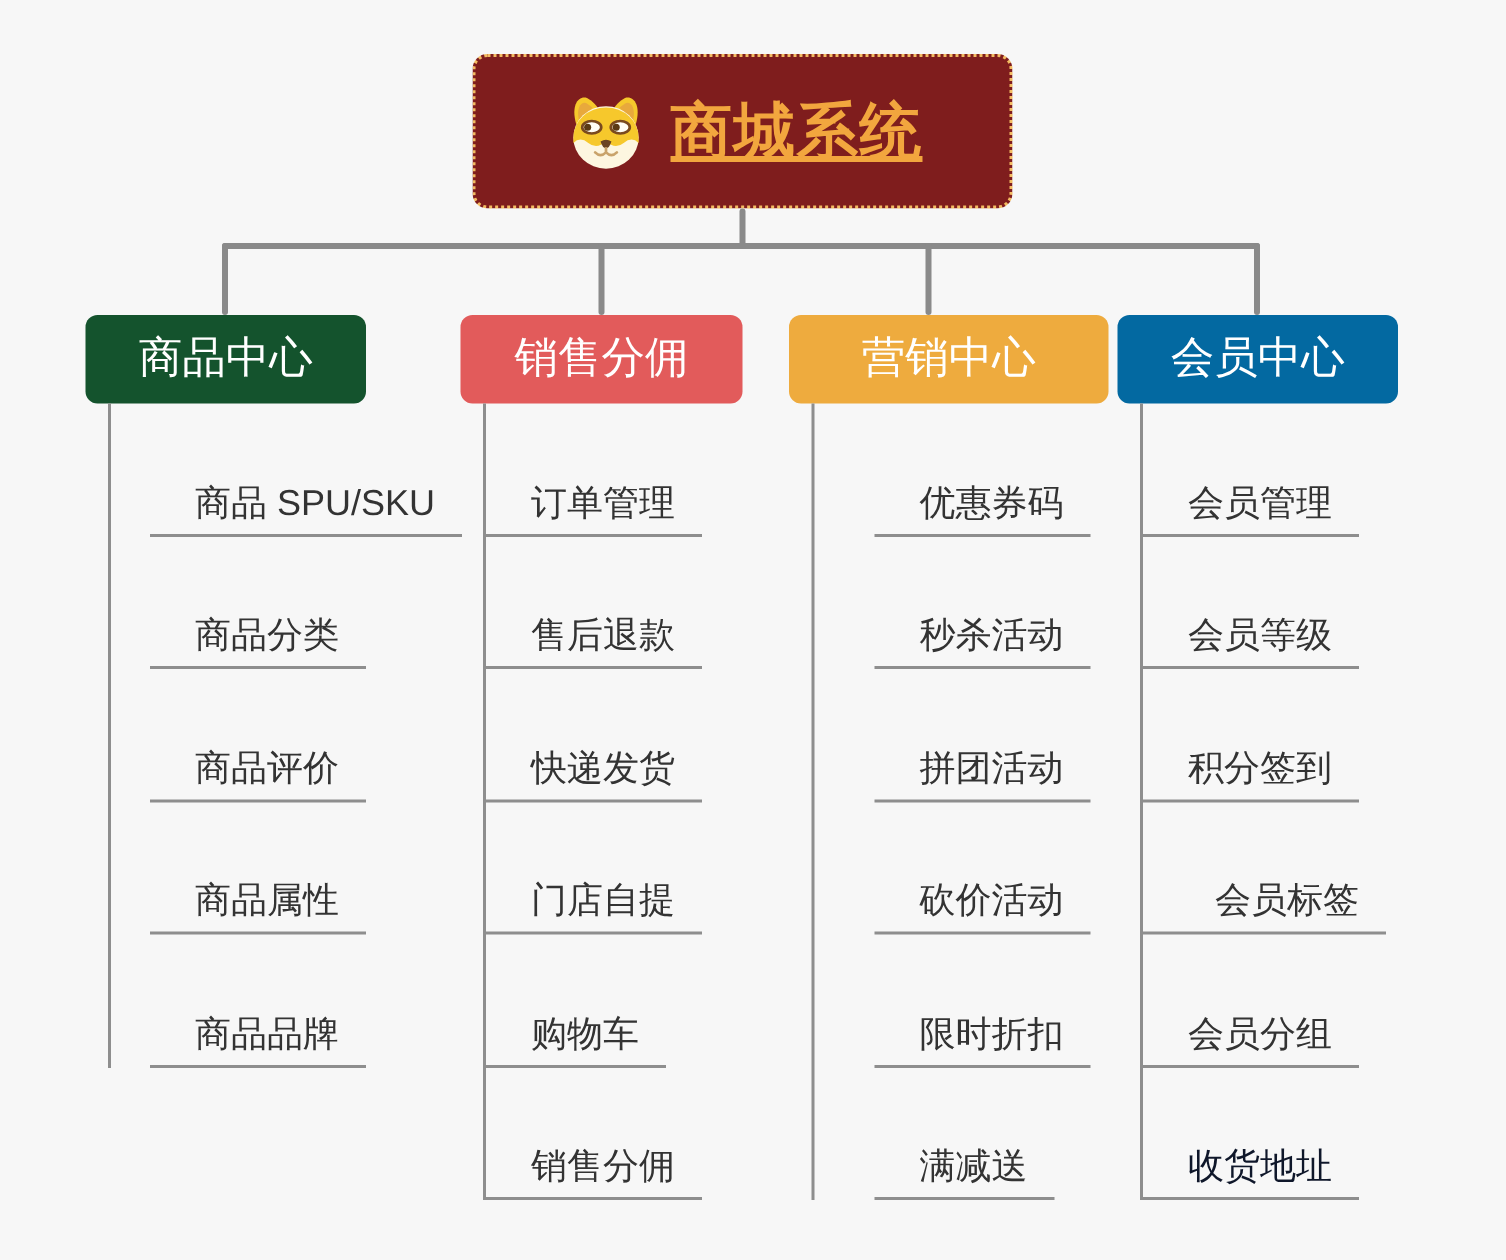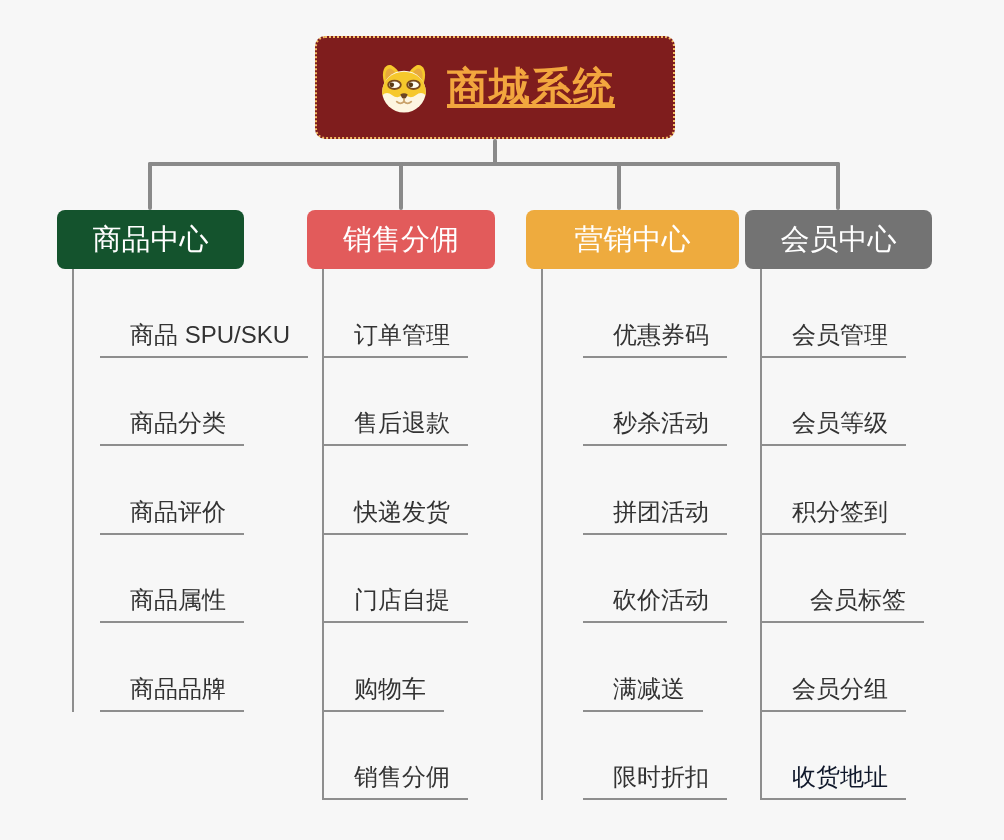--- a/index.html
+++ b/index.html
@@ -61,21 +61,21 @@
   <div class="conn stub" style="background-color: rgb(138, 138, 138);"></div>
   <div class="conn hbar" style="background-color: rgb(138, 138, 138);"></div>
   <div class="conn drop d1" style="background-color: rgb(138, 138, 138);"></div>
   <div class="conn drop d2" style="background-color: rgb(138, 138, 138);"></div>
   <div class="conn drop d3" style="background-color: rgb(138, 138, 138);"></div>
   <div class="conn drop d4" style="background-color: rgb(138, 138, 138);"></div>
 
   <div class="branch b1" style="background-color: #14532d; color: rgb(255, 255, 255);">商品中心</div>
   <div class="branch b2" style="background-color: rgb(226, 91, 91); color: rgb(255, 255, 255);">销售分佣</div>
   <div class="branch b3" style="background-color: rgb(238, 171, 62); color: rgb(255, 255, 255);">营销中心</div>
-  <div class="branch b4" style="background-color: #737373; color: rgb(255, 255, 255);">会员中心</div>
+  <div class="branch b4" style="background-color: #0369a1; color: rgb(255, 255, 255);">会员中心</div>
 
   <div class="col c1" style="border-left-color: rgb(142, 142, 142); padding-left: 26px;">
     <div class="row">
         <span class="leaf" style="border-bottom-color: rgb(142, 142, 142); color: rgb(51, 51, 51);">商品 SPU/SKU</span>
       </div>
     <div class="row">
         <span class="leaf" style="border-bottom-color: rgb(142, 142, 142); color: rgb(51, 51, 51);">商品分类</span>
       </div>
     <div class="row">
         <span class="leaf" style="border-bottom-color: rgb(142, 142, 142); color: rgb(51, 51, 51);">商品评价</span>
@@ -116,24 +116,24 @@
     <div class="row">
         <span class="leaf" style="border-bottom-color: rgb(142, 142, 142); color: rgb(51, 51, 51);">秒杀活动</span>
       </div>
     <div class="row">
         <span class="leaf" style="border-bottom-color: rgb(142, 142, 142); color: rgb(51, 51, 51);">拼团活动</span>
       </div>
     <div class="row">
         <span class="leaf" style="border-bottom-color: rgb(142, 142, 142); color: rgb(51, 51, 51);">砍价活动</span>
       </div>
     <div class="row">
-        <span class="leaf" style="border-bottom-color: rgb(142, 142, 142); color: rgb(51, 51, 51);">满减送</span>
+        <span class="leaf" style="border-bottom-color: rgb(142, 142, 142); color: rgb(51, 51, 51);">限时折扣</span>
       </div>
     <div class="row">
-        <span class="leaf" style="border-bottom-color: rgb(142, 142, 142); color: rgb(51, 51, 51);">限时折扣</span>
+        <span class="leaf" style="border-bottom-color: rgb(142, 142, 142); color: rgb(51, 51, 51);">满减送</span>
       </div>
   </div>
 
   <div class="col c4" style="border-left-color: rgb(142, 142, 142);">
     <div class="row">
         <span class="leaf" style="border-bottom-color: rgb(142, 142, 142); color: rgb(51, 51, 51);">会员管理</span>
       </div>
     <div class="row">
         <span class="leaf" style="border-bottom-color: rgb(142, 142, 142); color: rgb(51, 51, 51);">会员等级</span>
       </div>

